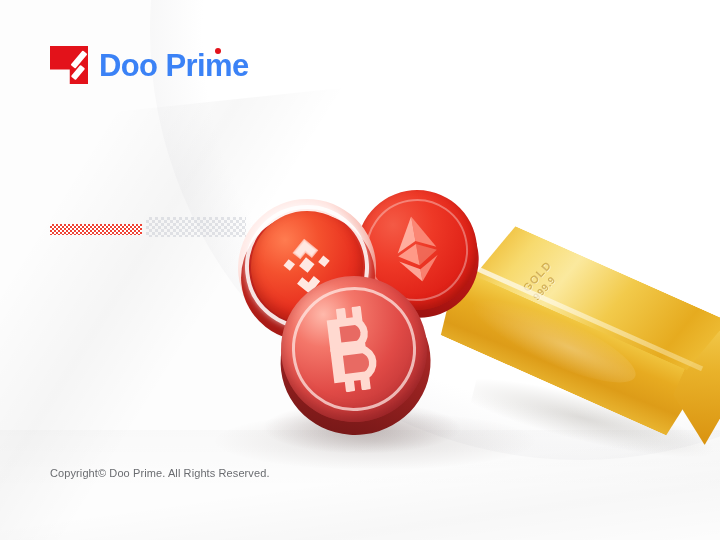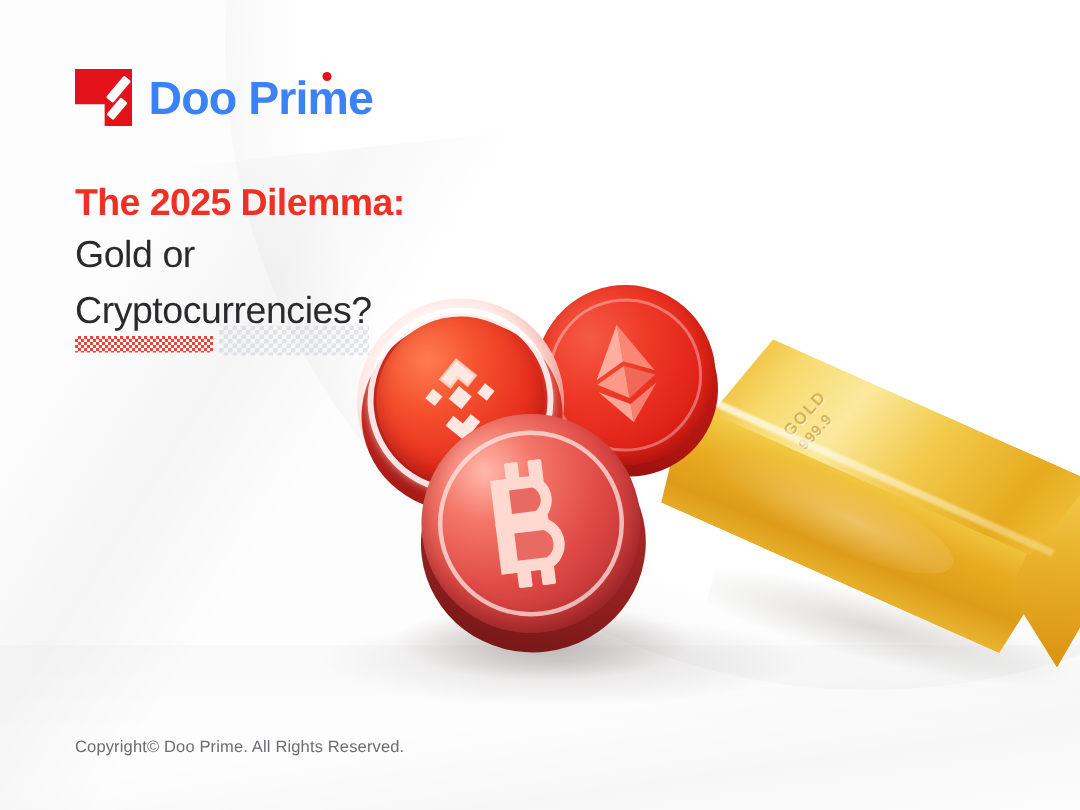--- a/index.html
+++ b/index.html
@@ -267,21 +267,21 @@
     position:absolute;
     border-radius:50%;
     background:radial-gradient(ellipse at 50% 50%, rgba(60,30,28,0.26) 0%, rgba(60,30,28,0.00) 70%);
   }
   .cs-btc { left:262px; top:402px; width:200px; height:52px; }
   .cs-cluster { left:215px; top:412px; width:320px; height:58px;
     background:radial-gradient(ellipse at 50% 50%, rgba(60,40,35,0.13) 0%, rgba(60,40,35,0.00) 72%); }
 
   
   .copyright {
-    position:absolute; left:50px; top:492px;
+    position:absolute; left:50px; top:467px;
     font-size:11px; color:#6a6c70; letter-spacing:0.1px;
     white-space:nowrap;
   }
 </style>
 </head>
 <body>
 
 <div class="banner">
 
   <div class="bg-arc"></div>
@@ -294,25 +294,20 @@
     <div class="logo-mark">
       <span class="slash s1"></span>
       <span class="slash s2"></span>
     </div>
     <div class="logo-text">
       <span>Doo Prime</span>
       <span class="logo-dot"></span>
     </div>
   </div>
 
-  <div class="headline">
-    <div class="line-red">The 2025 Dilemma:</div>
-    <div class="line-dark">Gold or</div>
-    <div class="line-dark">Cryptocurrencies?</div>
-  </div>
 
   <div class="deco">
     <div class="deco-check"></div>
     <div class="deco-dots"></div>
   </div>
 
   <div class="gold-shadow"></div>
   <div class="gold-wrap">
     <div class="gold-front"></div>
     <div class="gold-end"></div>

